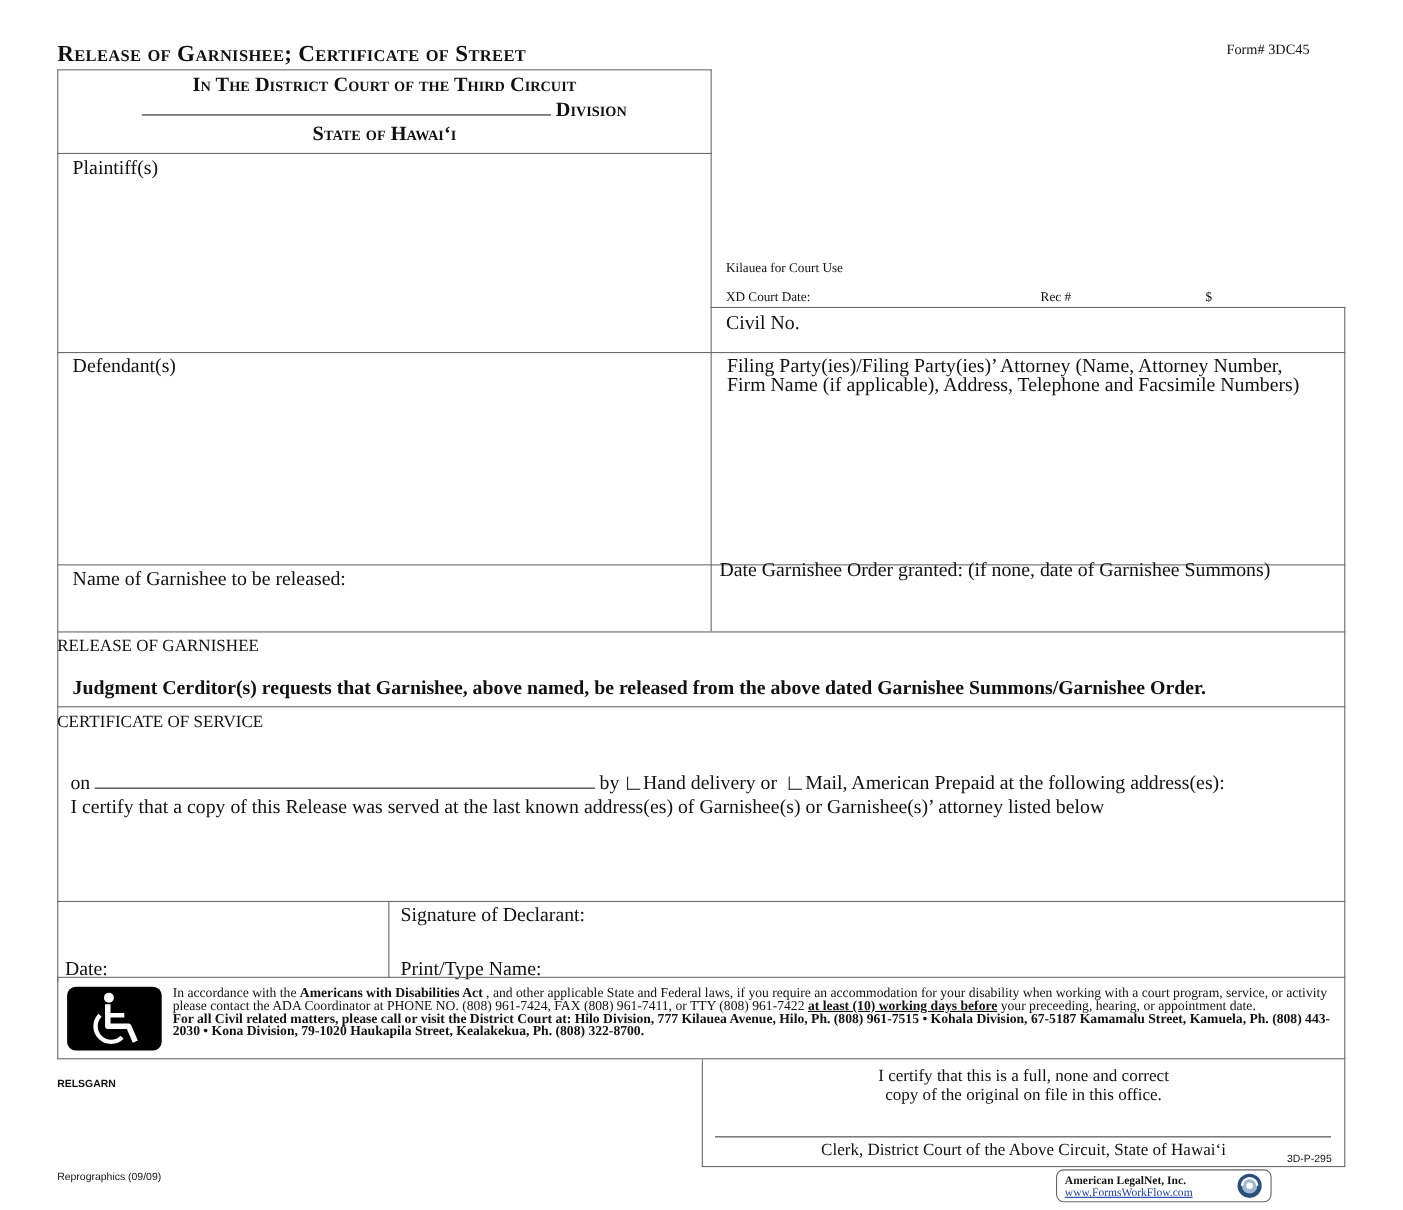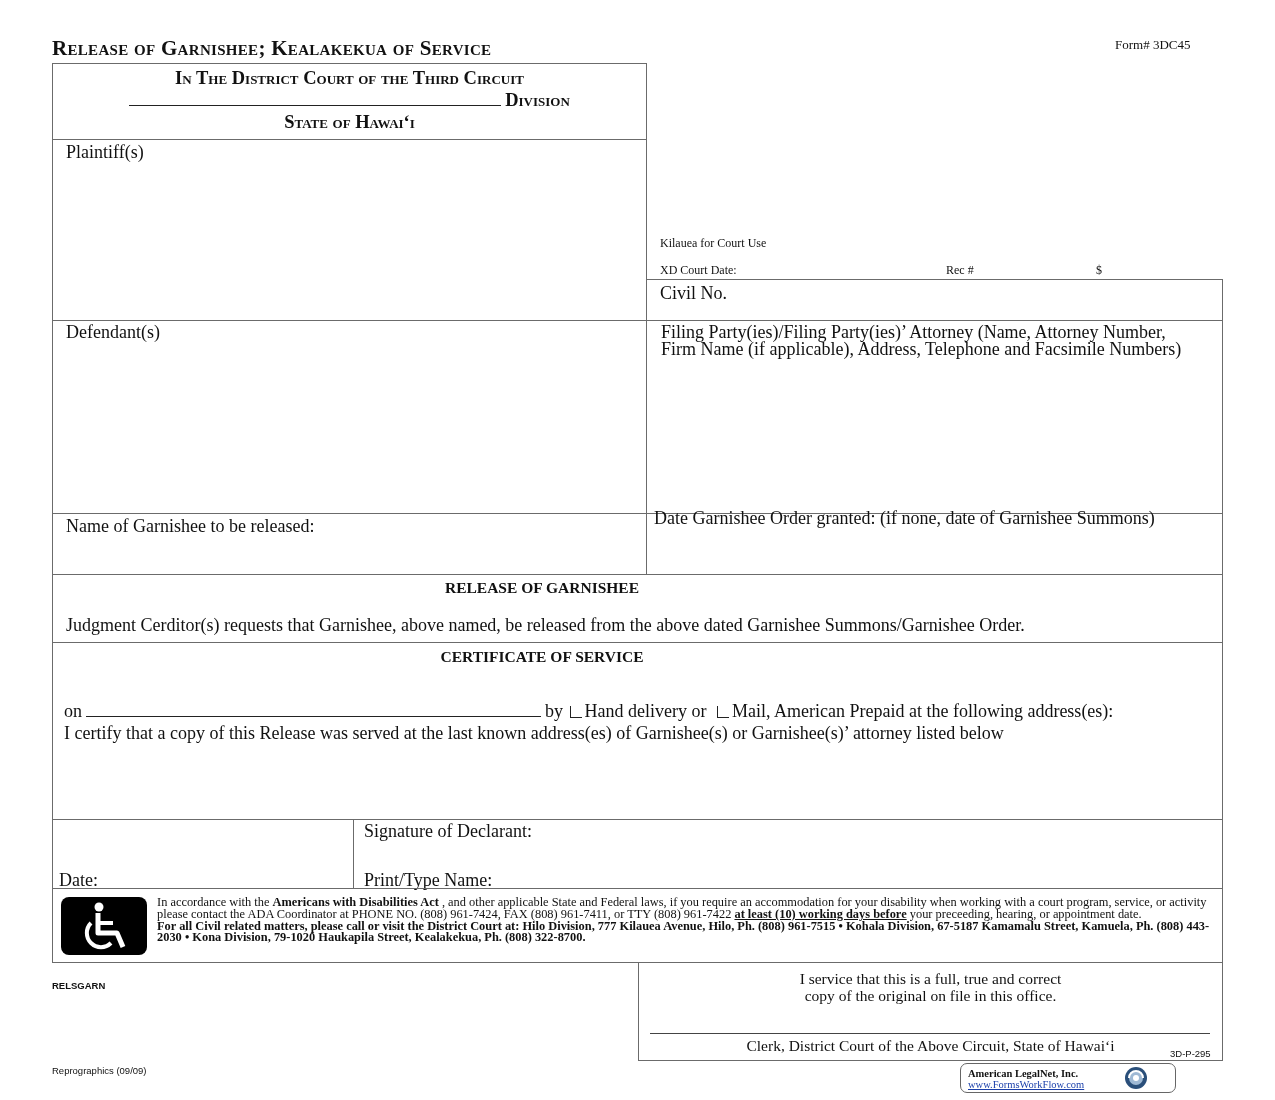--- a/index.html
+++ b/index.html
@@ -7,39 +7,39 @@
          font-family:"Liberation Serif", "DejaVu Serif", serif; color:#111; }
   .abs { position:absolute; }
   .sc { font-variant: small-caps; font-weight:bold; }
   .title { left:52px; top:36px; font-size:21px; letter-spacing:0.3px; }
   .formno { left:1115px; top:37px; font-size:13px; }
   .line { position:absolute; background:#6b6b6b; }
   .lbl { position:absolute; font-size:18px; }
   .small { position:absolute; font-size:12px; }
   .hdr-court { left:52px; width:595px; text-align:center; font-size:18.5px; }
   .uline { display:inline-block; border-bottom:1px solid #222; width:372px; height:14px; vertical-align:baseline; margin-right:4px; }
-  .section-title { position:absolute; left:52px; width:980px; text-align:center; font-weight:bold; font-size:15.5px; }
+  .section-title { position:absolute; left:52px; width:980px; text-align:left; font-weight:normal; font-size:15.5px; }
   .chk { display:inline-block; width:11px; height:11px; border-left:1.2px solid #222; border-bottom:1.2px solid #222; margin:0 3px 0 2px; vertical-align:-1px; }
   .blank { display:inline-block; border-bottom:1px solid #222; width:455px; height:12px; margin:0 4px; }
   .ada { position:absolute; left:157px; top:897px; width:1060px; font-size:12.4px; line-height:11.8px; }
   .ada b { font-weight:bold; }
   .ada u { text-decoration:underline; }
   .ada-icon { position:absolute; left:61px; top:897px; width:86px; height:58px; background:#000; border-radius:8px; }
   .sans { font-family:"Liberation Sans", "DejaVu Sans", sans-serif; }
   .cert-box { position:absolute; left:638px; top:963px; width:585px; height:98px; border:1.3px solid #6b6b6b; border-top:none; box-sizing:border-box; }
   .cert-text { position:absolute; left:638px; width:585px; text-align:center; font-size:15.5px; }
-  .alnet { position:absolute; left:960px; top:1063px; width:216px; height:30px; border:1px solid #666; border-radius:7px; box-sizing:border-box; }
+  .alnet { position:absolute; left:960px; top:1063px; width:196px; height:30px; border:1px solid #666; border-radius:7px; box-sizing:border-box; }
   .alnet-name { position:absolute; left:7px; top:4px; font-size:10.5px; font-weight:bold; }
   .alnet-url { position:absolute; left:7px; top:15px; font-size:10.5px; color:#1a3faa; text-decoration:underline; }
   .alnet-logo { position:absolute; left:158px; top:2px; width:34px; height:24px; }
 </style>
 </head>
 <body>
 
-<div class="abs title sc">Release of Garnishee; Kealakekua of Service</div>
+<div class="abs title sc">Release of Garnishee; Certificate of Street</div>
 <div class="abs formno">Form# 3DC45</div>
 
 <div class="line" style="left:52px; top:63px; width:595px; height:1.3px;"></div>
 <div class="line" style="left:52px; top:63px; width:1.3px; height:830px;"></div>
 <div class="line" style="left:646px; top:63px; width:1.3px; height:77px;"></div>
 
 <div class="abs hdr-court sc" style="top:68px;">In The District Court of the Third Circuit</div>
 <div class="abs hdr-court sc" style="top:90px;">
   <span class="uline"></span><span>Division</span>
 </div>
@@ -71,21 +71,21 @@
 <div class="line" style="left:52px; top:513px; width:1171px; height:1.3px;"></div>
 
 <div class="lbl" style="left:66px; top:516px;">Name of Garnishee to be released:</div>
 <div class="abs" style="left:54px; top:538px; width:590px; height:34px;"></div>
 <div class="lbl" style="left:654px; top:508px;">Date Garnishee Order granted: (if none, date of Garnishee Summons)</div>
 <div class="abs" style="left:650px; top:538px; width:570px; height:34px;"></div>
 
 <div class="line" style="left:52px; top:574px; width:1171px; height:1.3px;"></div>
 
 <div class="section-title" style="top:579px;">RELEASE OF GARNISHEE</div>
-<div class="lbl" style="left:66px; top:615px;">Judgment Cerditor(s) requests that Garnishee, above named, be released from the above dated Garnishee Summons/Garnishee Order.</div>
+<div class="lbl" style="left:66px; top:615px;font-weight:bold;">Judgment Cerditor(s) requests that Garnishee, above named, be released from the above dated Garnishee Summons/Garnishee Order.</div>
 
 <div class="line" style="left:52px; top:642px; width:1171px; height:1.3px;"></div>
 
 <div class="section-title" style="top:648px;">CERTIFICATE OF SERVICE</div>
 <div class="lbl" style="left:64px; top:684px;margin-top:39px;">I certify that a copy of this Release was served at the last known address(es) of Garnishee(s) or Garnishee(s)’ attorney listed below</div>
 <div class="lbl" style="left:64px; top:701px; white-space:nowrap;">
   <span>on</span><span class="blank"></span><span>by</span>
   <span class="chk"></span><span>Hand delivery or</span>
   <span class="chk" style="margin-left:6px;"></span><span>Mail, American Prepaid at the following address(es):</span>
 </div>
@@ -116,21 +116,21 @@
   <b>For all Civil related matters, please call or visit the District Court at: Hilo Division, 777 Kilauea Avenue, Hilo, Ph. (808) 961-7515 • Kohala Division, 67-5187 Kamamalu Street, Kamuela, Ph. (808) 443-2030 • Kona Division, 79-1020 Haukapila Street, Kealakekua, Ph. (808) 322-8700.</b>
 </div>
 
 <div class="line" style="left:52px; top:962px; width:1171px; height:1.3px;"></div>
 <div class="line" style="left:52px; top:889px; width:1.3px; height:74px;"></div>
 
 <div class="abs sans" style="left:52px; top:980px; font-size:9.5px; font-weight:bold;">RELSGARN</div>
 <div class="abs sans" style="left:52px; top:1065px; font-size:9.5px;">Reprographics (09/09)</div>
 
 <div class="cert-box"></div>
-<div class="cert-text" style="top:970px;">I service that this is a full, true and correct</div>
+<div class="cert-text" style="top:970px;">I certify that this is a full, none and correct</div>
 <div class="cert-text" style="top:987px;">copy of the original on file in this office.</div>
 <div class="abs" style="left:650px; top:1033px; width:560px; border-bottom:1px solid #444;"></div>
 <div class="cert-text" style="top:1037px;">Clerk, District Court of the Above Circuit, State of Hawai‘i</div>
 
 <div class="alnet">
   <div class="alnet-name">American LegalNet, Inc.</div>
   <div class="alnet-url">www.FormsWorkFlow.com</div>
   <div class="alnet-logo">
     <svg width="34" height="24" viewBox="0 0 34 24">
       <circle cx="17" cy="12" r="11" fill="#2a4f7a"></circle>

